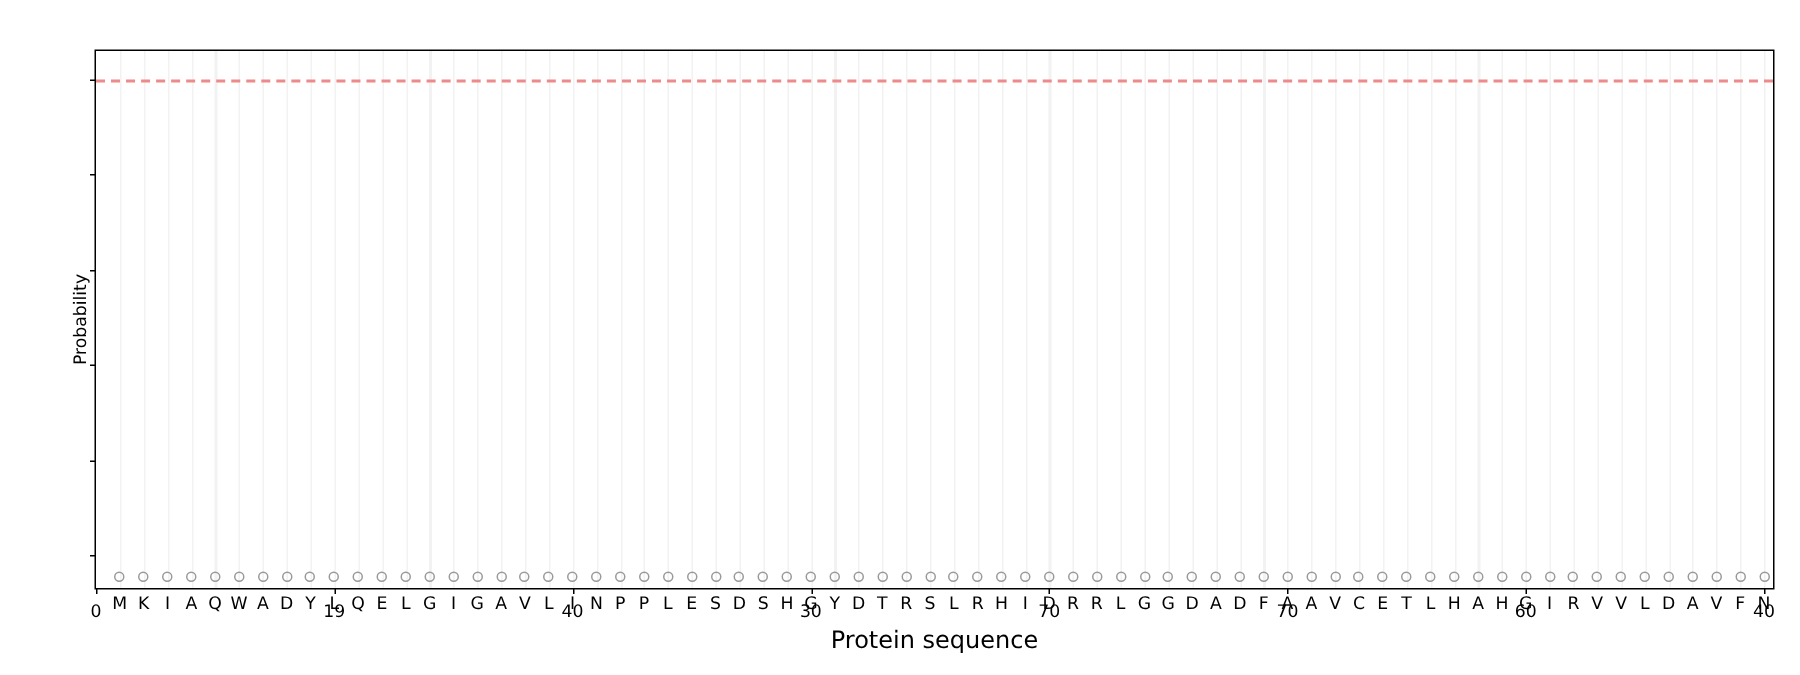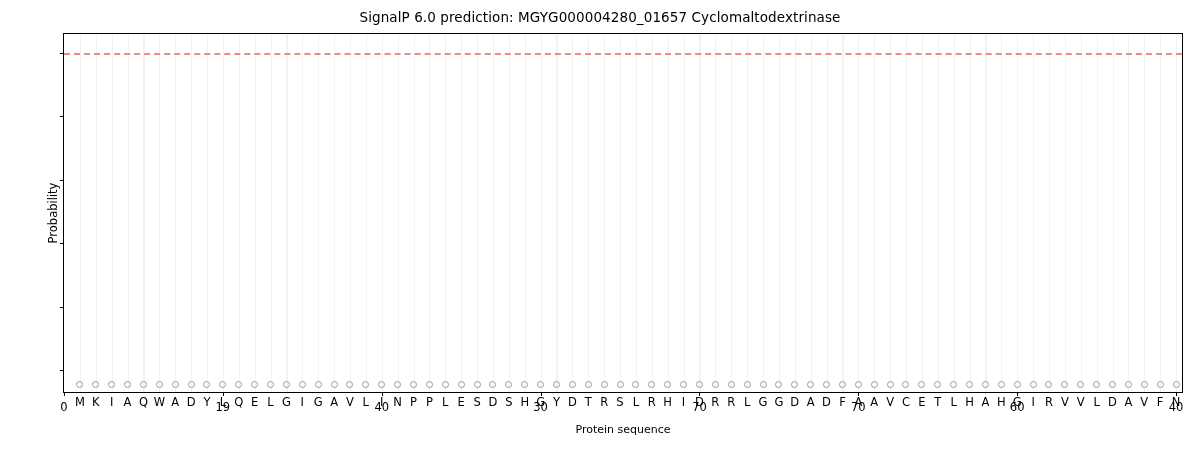--- a/index.html
+++ b/index.html
@@ -119,21 +119,21 @@
     width: 40px;
     margin-left: -20px;
     line-height: 12px;
   }
   #xlabel {
     position: absolute;
     left: 0;
     bottom: -44px;
     width: 100%;
     text-align: center;
-    font-size: 11px;
+    font-size: 16px;
     color: #000000;
   }
   
   #legend {
     position: absolute;
     right: 5px;
     top: 5px;
     border: 1px solid #cccccc;
     background: rgba(255,255,255,0.85);
     border-radius: 2px;
@@ -151,21 +151,20 @@
     font-size: 12px;
     color: #000000;
     white-space: nowrap;
   }
 </style>
 </head>
 <body>
 
 <div id="figure">
 
-  <div id="chart-title">SignalP 6.0 prediction: MGYG000004280_01657 Cyclomaltodextrinase</div>
 
   <div id="plot-area">
 
     <div id="grid-layer">
         <div class="vgrid" style="left: 15.89px;"></div>
         <div class="vgrid" style="left: 31.77px;"></div>
         <div class="vgrid" style="left: 47.66px;"></div>
         <div class="vgrid" style="left: 63.55px;"></div>
         <div class="vgrid" style="left: 79.43px;"></div>
         <div class="vgrid" style="left: 95.32px;"></div>

